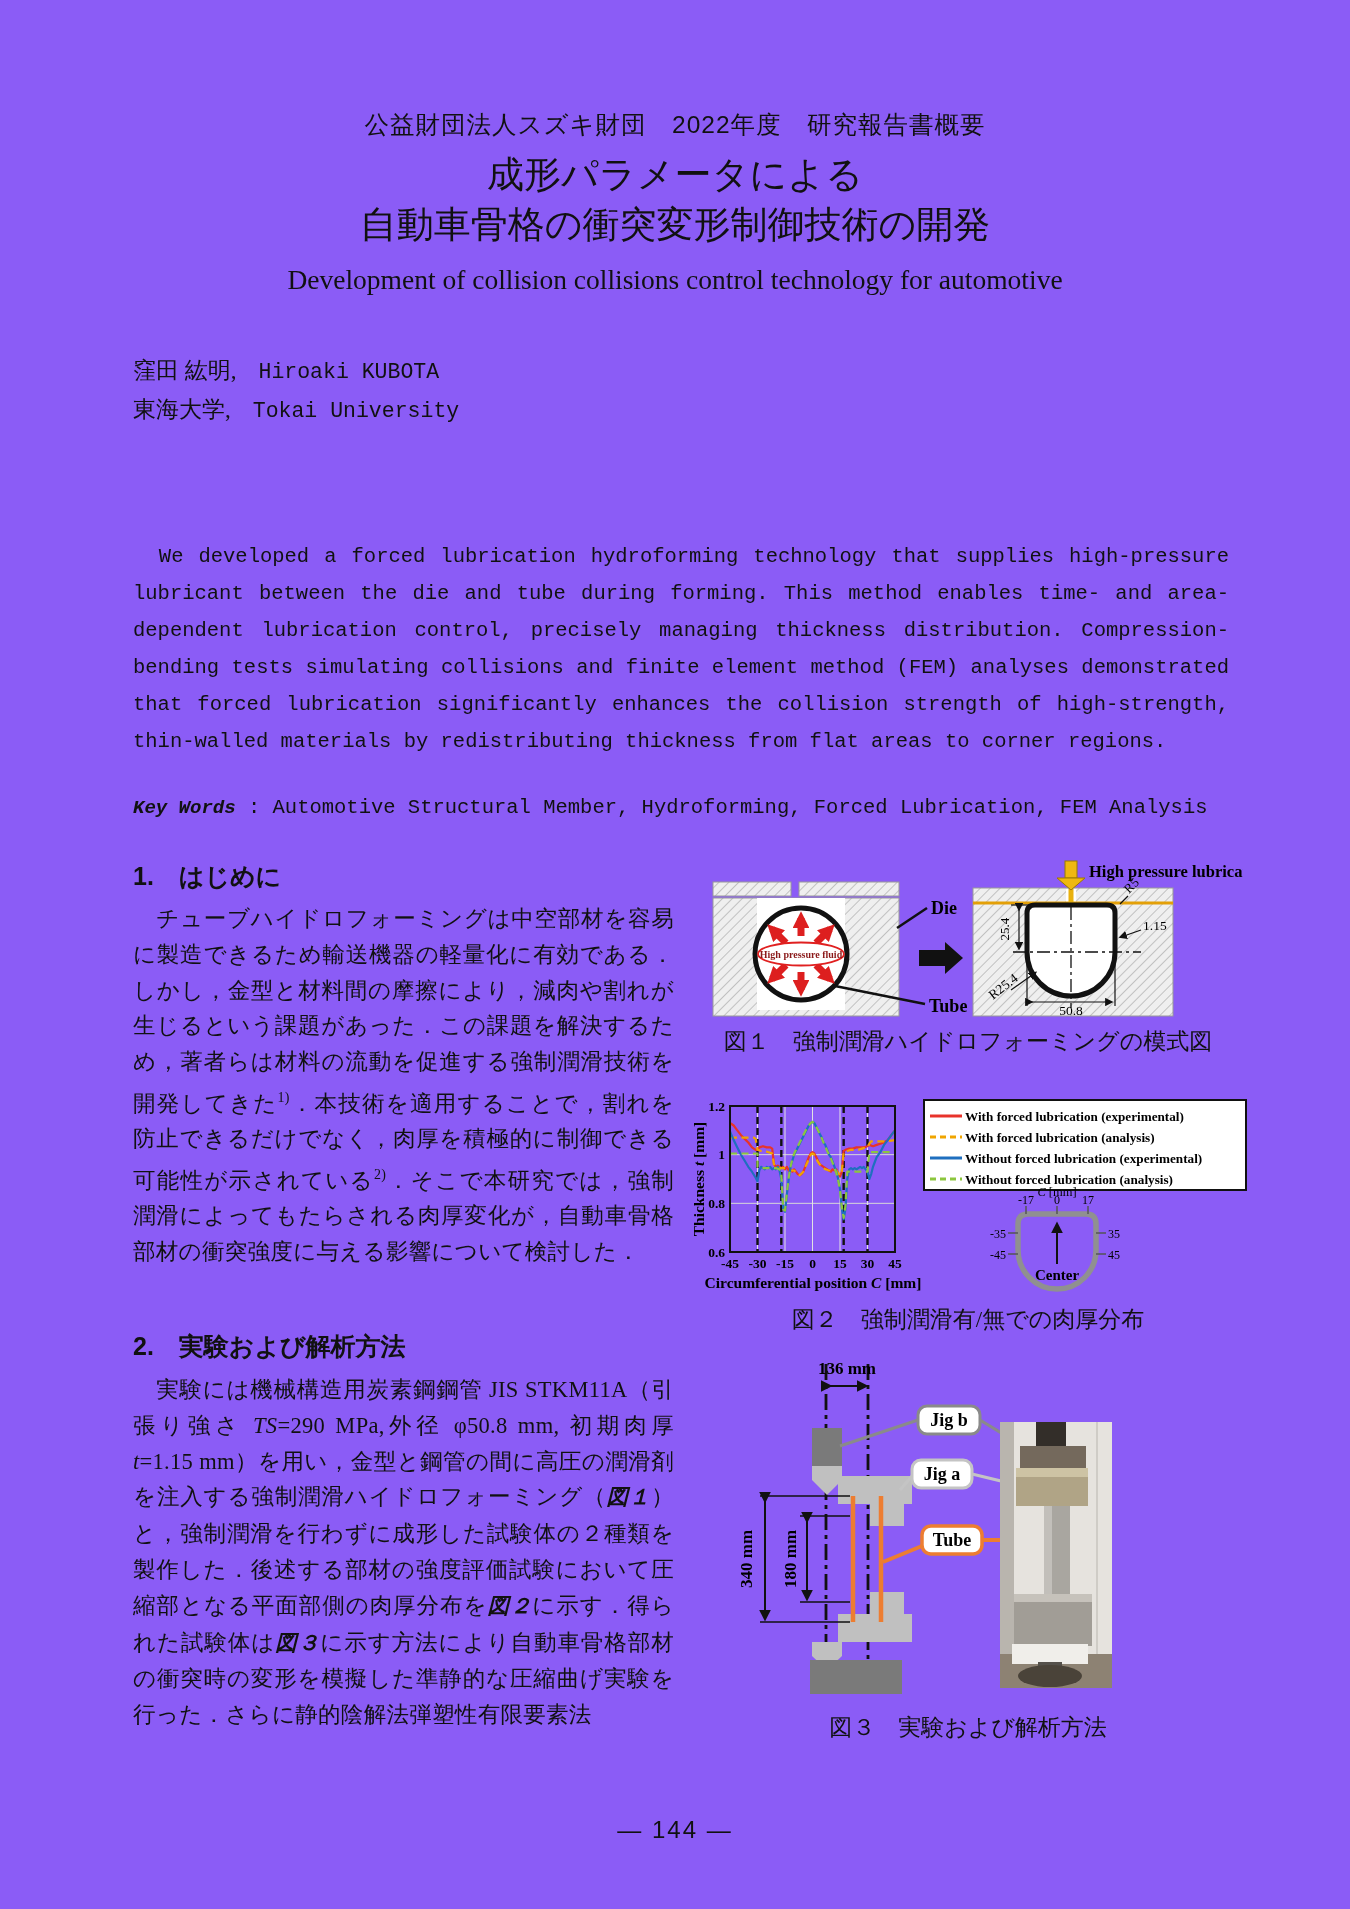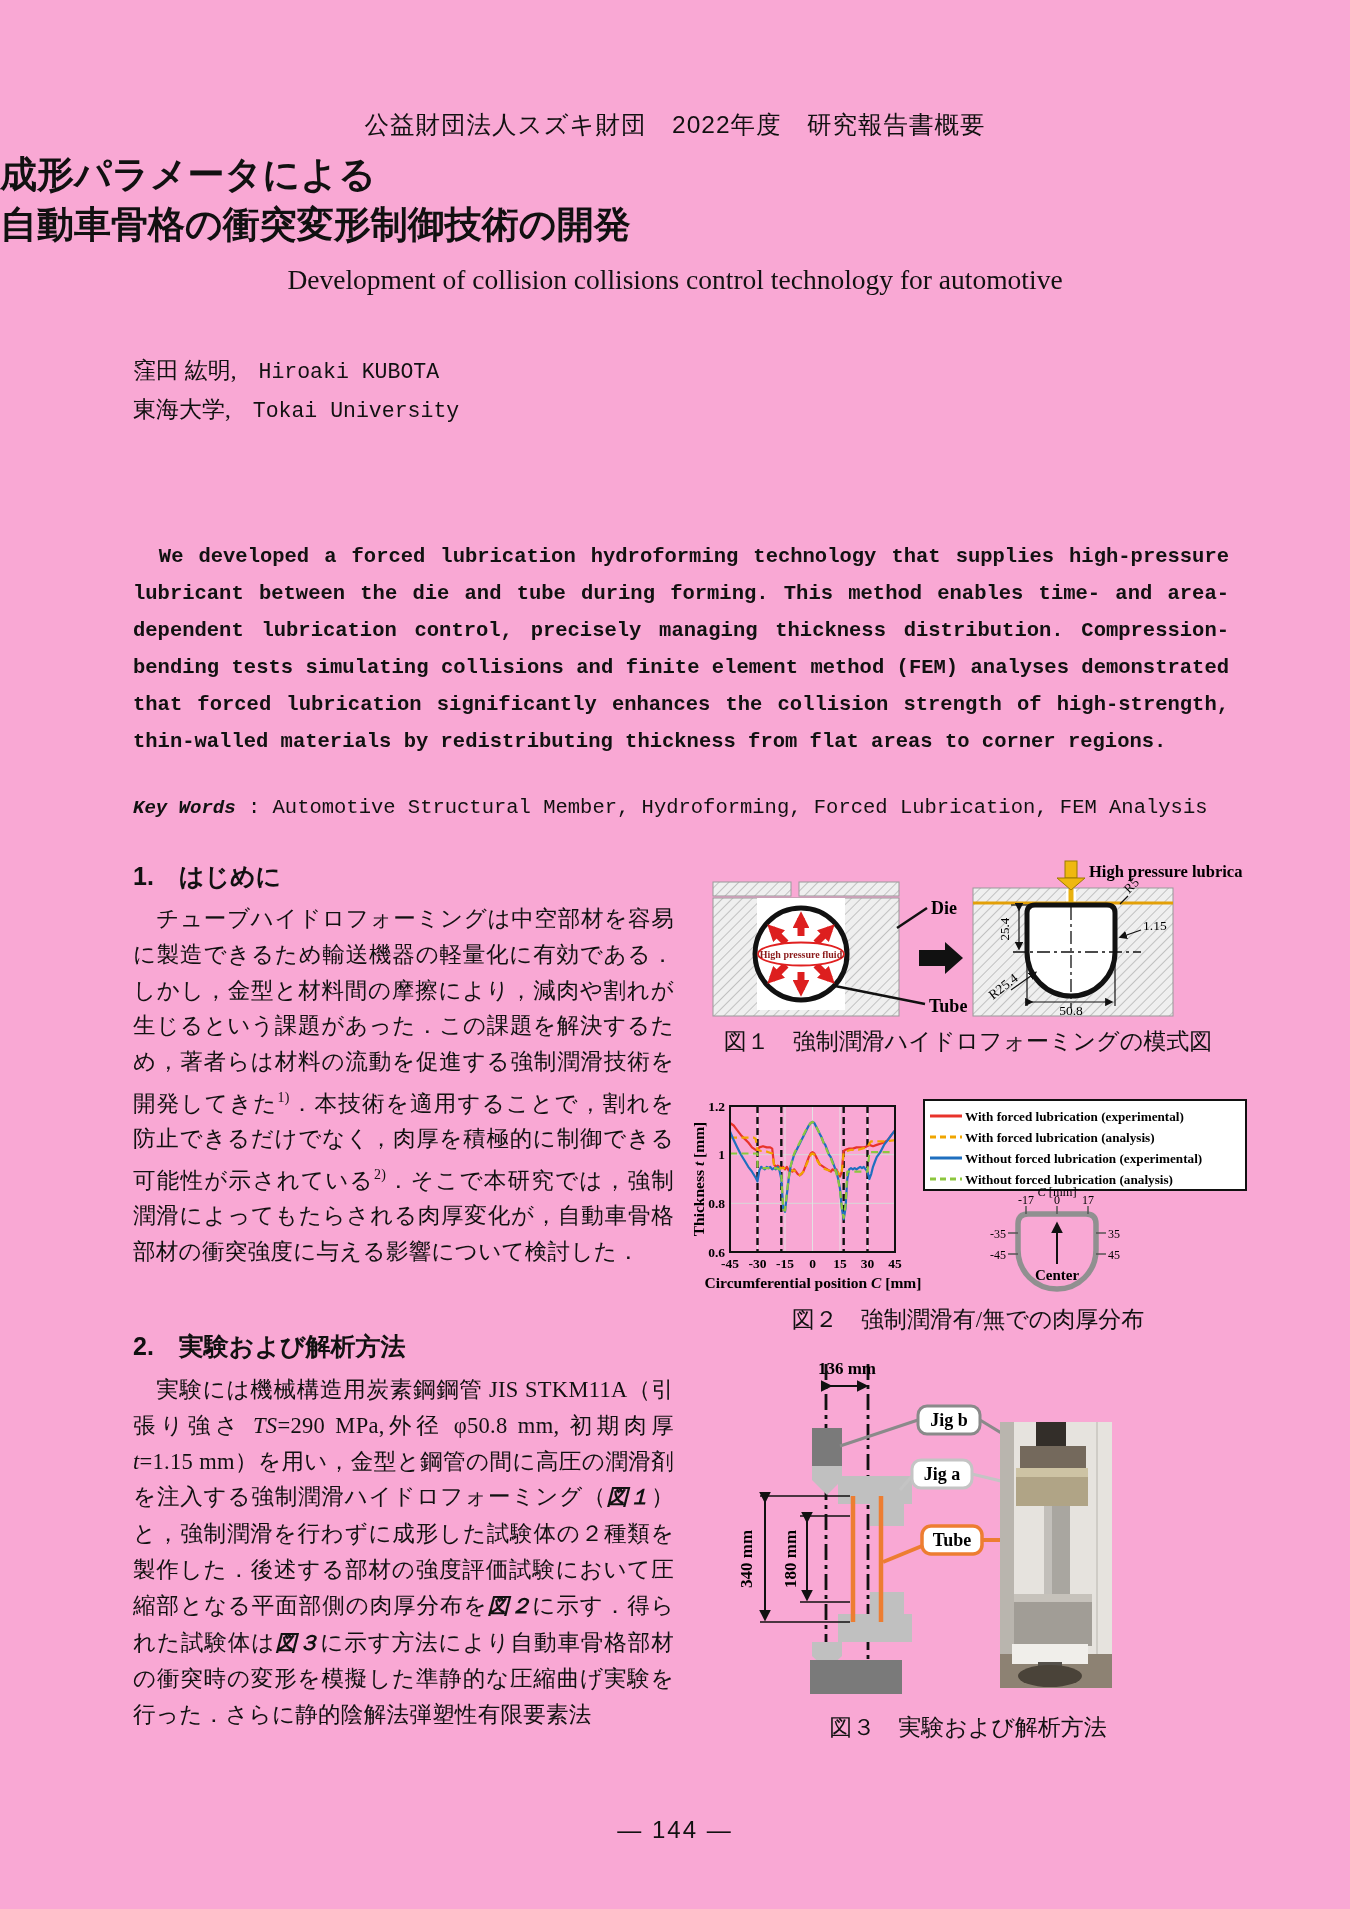--- a/index.html
+++ b/index.html
@@ -1,27 +1,27 @@
 <!DOCTYPE html>
 <html><head>
 <meta charset="utf-8">
 <style>
   html,body{margin:0;padding:0;background:#fff;}
-  .page{position:relative;width:1350px;height:1909px;background:#f9a8d4;color:#111;
+  .page{position:relative;width:1350px;height:1909px;background:#8b5cf6;color:#111;
         font-family:"Liberation Serif",serif;overflow:hidden;}
   .abs{position:absolute;}
   .header-line{top:108px;left:0;width:100%;text-align:center;font-size:24.5px;
                font-family:"Liberation Sans",sans-serif;letter-spacing:1px;}
-  .title-jp{top:150px;left:0;width:100%;font-size:37px;font-weight:bold;
+  .title-jp{top:150px;left:0;width:100%;text-align:center;font-size:37px;font-weight:normal;
             line-height:50px;font-family:"Liberation Sans",sans-serif;}
   .title-en{top:258px;left:0;width:100%;text-align:center;font-size:27.5px;line-height:43px;}
   .authors{top:352px;left:133px;font-size:23px;line-height:37px;}
   .authors .en{font-family:"Liberation Mono",monospace;font-size:21.5px;margin-left:22px;}
   .abstract{top:538px;left:133px;width:1096px;font-family:"Liberation Mono",monospace;
-            font-size:20.5px;line-height:37px;text-align:justify;text-indent:2.1ch;font-weight:bold;}
+            font-size:20.5px;line-height:37px;text-align:justify;text-indent:2.1ch;}
   .keywords{top:796px;left:133px;width:1096px;font-size:20.5px;font-family:"Liberation Mono",monospace;}
   .kw-label{font-family:Liberation Mono, monospace;font-weight:bold;font-style:italic;font-size:19px;}
   .sec-heading{left:133px;width:545px;font-family:"Liberation Sans",sans-serif;
                font-weight:bold;font-size:25px;}
   .body-para{left:133px;width:541px;font-size:22.5px;line-height:35.8px;text-align:justify;
              letter-spacing:0.3px;}
   .body-para .sup{font-size:0.62em;vertical-align:super;}
   .body-para .b{font-weight:bold;font-family:"Liberation Sans",sans-serif;font-size:21.5px;font-style:italic;}
   .body-para .i{font-style:italic;}
   .fig-caption{left:690px;width:556px;text-align:center;font-size:23px;}

